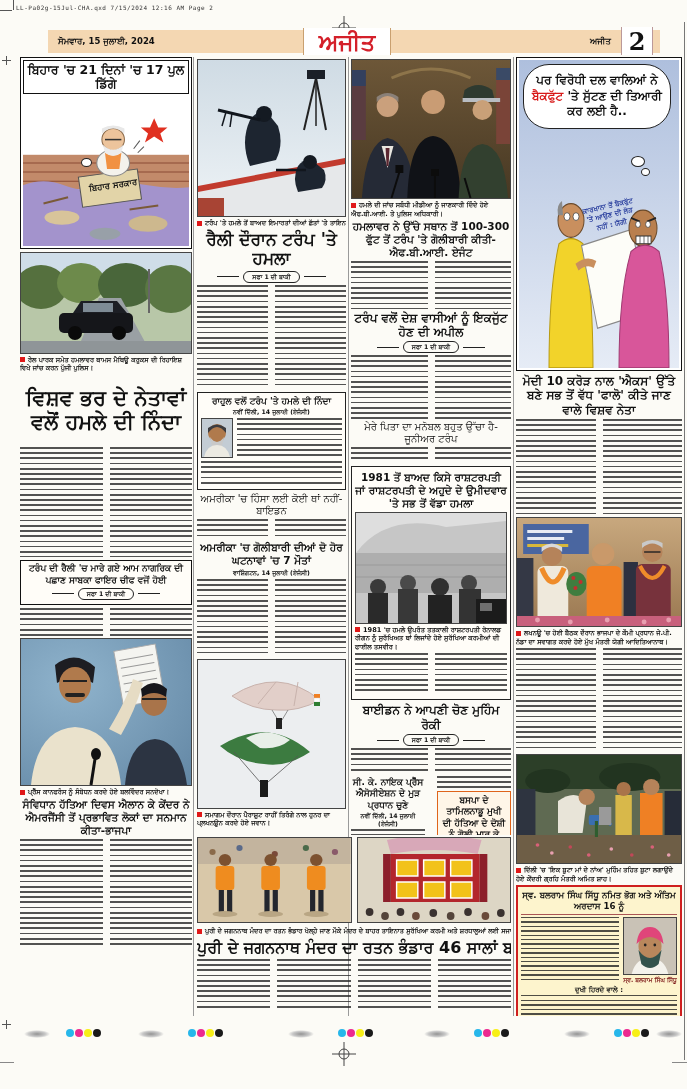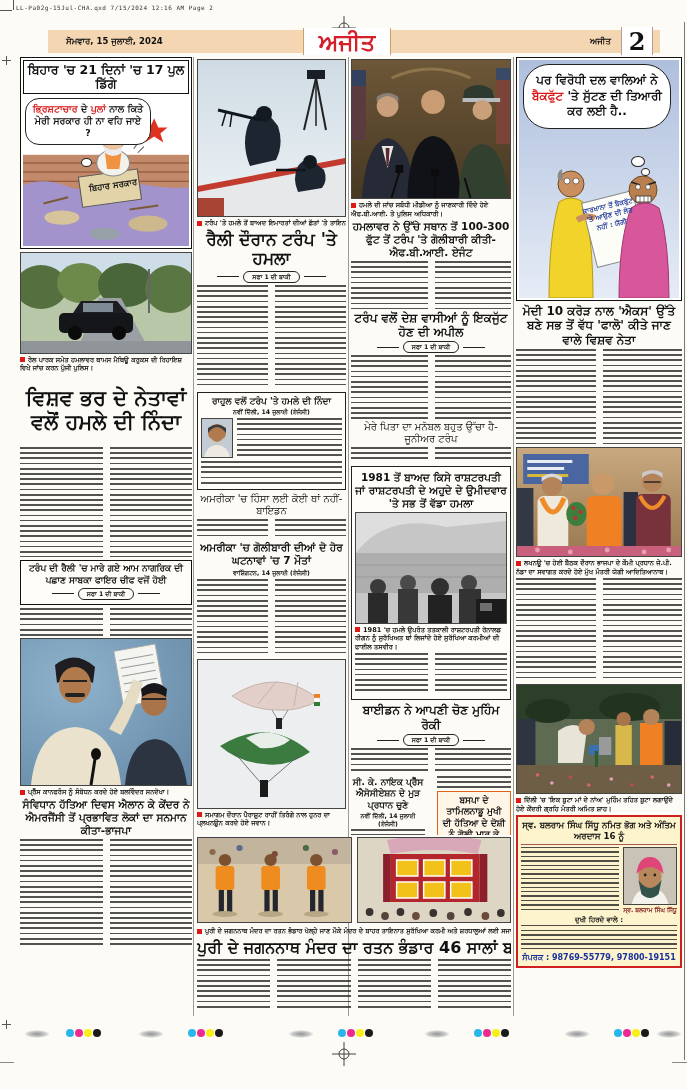--- a/index.html
+++ b/index.html
@@ -9,21 +9,21 @@
   .printline{position:absolute;left:16px;top:4px;font:6px "DejaVu Sans Mono","Liberation Mono",monospace;color:#333;letter-spacing:.5px;}
   .mark{position:absolute;background:#555;}
   .crosshair{position:absolute;}
   .regrow{position:absolute;left:20px;top:1028px;width:650px;height:12px;}
   .regblob{position:absolute;top:2px;width:26px;height:8px;border-radius:50%;
            background:radial-gradient(closest-side,#949494,#c9c9c9 65%,rgba(255,255,255,0));}
   .regdots{position:absolute;top:1px;display:flex;gap:1px;}
   .regdots i{width:8px;height:8px;border-radius:50%;display:block;}
   
   .mh-band{position:absolute;left:48px;top:30px;width:612px;height:23px;background:#f4d7b2;}
-  .mh-date{position:absolute;left:58px;top:36px;font-size:8.5px;font-weight:700;margin-left:8px;}
+  .mh-date{position:absolute;left:58px;top:36px;font-size:8.5px;font-weight:700;}
   .mh-logo-box{position:absolute;left:303px;top:28px;width:86px;height:27px;background:#fff;
                border-left:1px solid #c9a070;border-right:1px solid #c9a070;display:flex;align-items:center;justify-content:center;}
   .mh-logo{font-family:"DejaVu Serif","Liberation Serif",serif;font-weight:800;font-size:23px;color:#d4202a;}
   .mh-right{position:absolute;left:590px;top:36px;font-size:8.5px;font-weight:700;}
   .mh-page{position:absolute;left:621px;top:27px;width:30px;height:28px;background:#fff;border-left:1px solid #b99;border-right:1px solid #b99;
            display:flex;align-items:center;justify-content:center;font-family:"DejaVu Serif","Liberation Serif",serif;font-size:24px;font-weight:700;}
   
   .col{position:absolute;top:57px;overflow:hidden;}
   #col1{left:20px;width:172px;height:959px;}
   #col2{left:197px;width:149px;height:778px;}
@@ -58,21 +58,21 @@
   .ctnbox{border:1.5px solid #111;padding:2px;background:#fff;margin:0 0 3px 0;}
   .ctnhead{border:1.6px solid #111;padding:2px 1px;font-size:12.5px;font-weight:800;text-align:center;line-height:1.1;}
   .ctndraw{position:relative;height:150px;margin-top:2px;overflow:hidden;}
   .ctndraw svg{position:absolute;inset:0;width:100%;height:100%;}
   .bubble{position:absolute;background:#fff;border:1.6px solid #222;border-radius:14px;
           font-weight:800;text-align:center;line-height:1.3;padding:4px 6px;}
   .bubble .red{color:#d81818;}
   .btail1,.btail2{position:absolute;background:#fff;border:1.4px solid #222;border-radius:50%;}
   .boxlabel{position:absolute;font-size:8.5px;font-weight:800;transform:rotate(-8deg);}
   .ctnbox4{border:1.5px solid #111;padding:2px;background:#fff;margin:0 0 3px 0;}
-  .ctndraw4{position:relative;height:238px;overflow:hidden;}
+  .ctndraw4{position:relative;height:308px;overflow:hidden;}
   .ctndraw4 svg{position:absolute;inset:0;width:100%;height:100%;}
   .papertext{position:absolute;color:#2a3f9e;font-size:7px;font-weight:700;text-align:center;line-height:1.35;transform:rotate(-13deg);}
   
   .obit{border:2px solid #cf1f1f;background:#fdf4cd;padding:3px;margin:2px 0;}
   .obit-title{font-size:8.6px;font-weight:800;text-align:center;border-bottom:1px solid #a55;padding-bottom:2px;margin-bottom:2px;}
   .obit-flex{display:flex;gap:4px;}
   .obit-photo{width:54px;flex:0 0 54px;}
   .obit-photo .photo{margin:0;}
   .obit-label{font-size:6px;font-weight:800;color:#7a1414;text-align:center;line-height:1.2;margin-top:1px;}
   .obit-grief{font-size:7px;font-weight:800;text-align:center;margin:2px 0 1px;}
@@ -146,21 +146,20 @@
           <ellipse cx="88" cy="66" rx="16" ry="13" fill="#f4f2ec" stroke="#888"></ellipse>
           <path d="M80 56 q8 6 16 0 l-2 16 l-12 0 Z" fill="#f08024" opacity=".85"></path>
           <circle cx="88" cy="43" r="11" fill="#edc49c" stroke="#8a6a4a"></circle>
           <path d="M77 37 q11 -10 22 0 l0 -5 q-11 -6 -22 0 Z" fill="#e8e8e8"></path>
           <path d="M78 48 q10 10 20 0 l-2 8 q-8 6 -16 0 Z" fill="#ececec"></path>
           <line x1="80" y1="43" x2="96" y2="43" stroke="#333" stroke-width="1.5"></line>
           <polygon points="128,22 132,31 141,31 134,37 137,46 128,40 119,46 122,37 115,31 124,31" fill="#e03020"></polygon>
           <line x1="108" y1="52" x2="114" y2="44" stroke="#555" stroke-width="1"></line>
           <line x1="112" y1="56" x2="118" y2="50" stroke="#555" stroke-width="1"></line>
         </svg>
-        <div class="bubble" style="left:2px;top:2px;width:112px;font-size:9.5px;"><span class="red">ਭ੍ਰਿਸ਼ਟਾਚਾਰ</span><span> ਦੇ </span><span class="red">ਪੁਲਾਂ</span><span> ਨਾਲ ਕਿਤੇ ਮੇਰੀ ਸਰਕਾਰ ਹੀ ਨਾ ਵਹਿ ਜਾਏ ?</span></div>
         <div class="btail1" style="left:58px;top:62px;width:9px;height:7px;"></div>
         <div class="boxlabel" style="left:66px;top:84px;">ਬਿਹਾਰ ਸਰਕਾਰ</div>
       </div>
     </div>
 
     <div class="photo" style="height:100px;">
       <svg viewBox="0 0 170 100" preserveAspectRatio="none">
         <rect width="170" height="100" fill="#b8c7a8"></rect>
         <rect width="170" height="26" fill="#cfdde8"></rect>
         <ellipse cx="20" cy="34" rx="26" ry="22" fill="#55703e"></ellipse>

